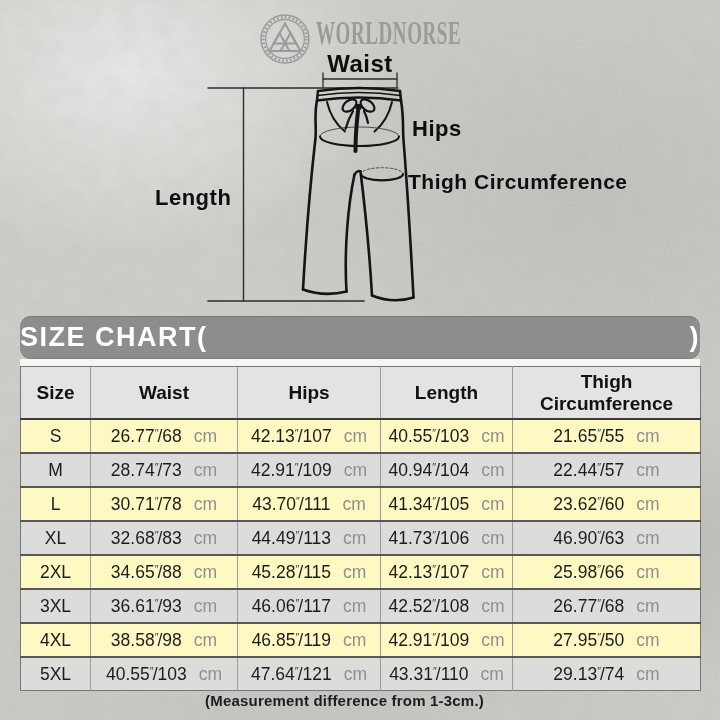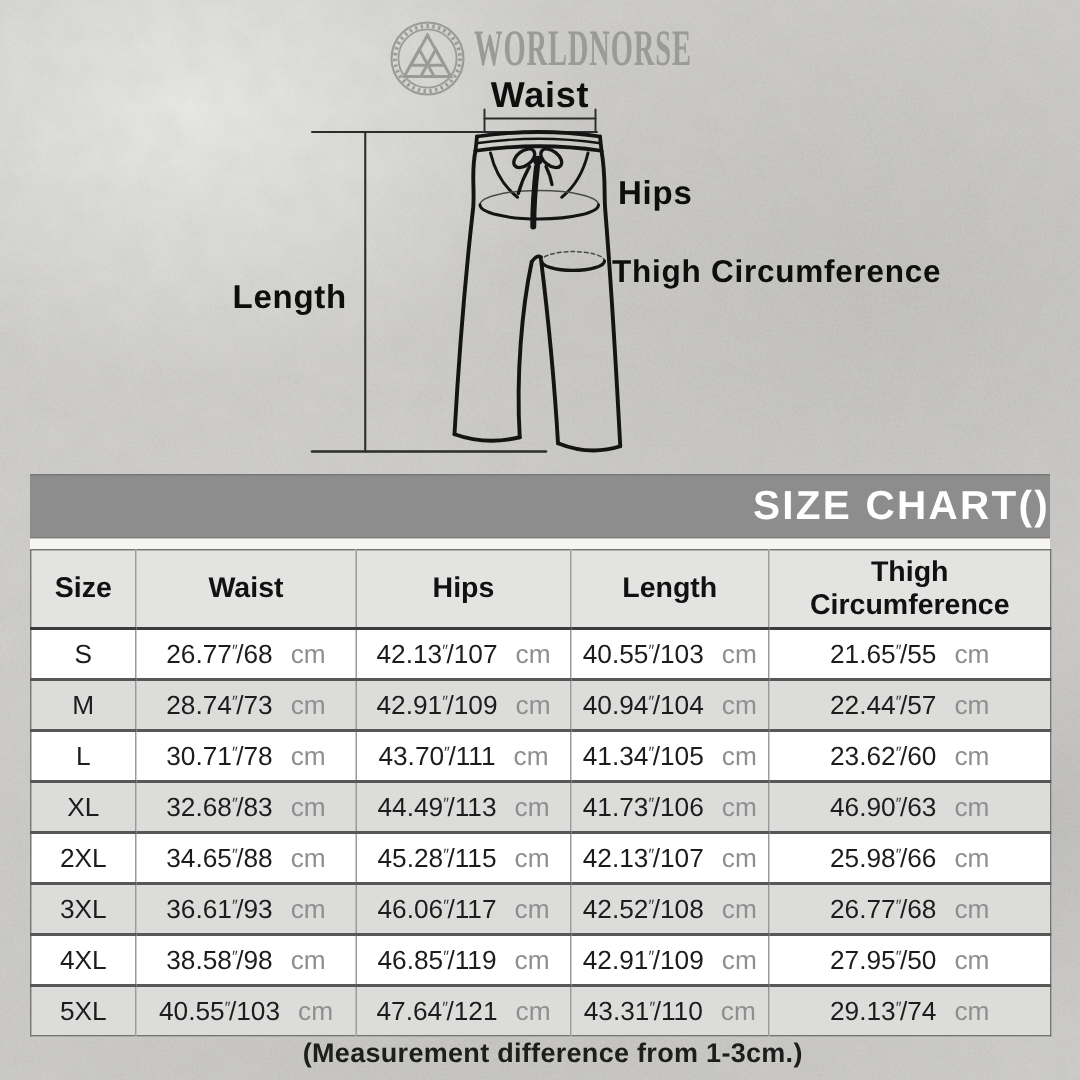--- a/index.html
+++ b/index.html
@@ -21,37 +21,37 @@
   
   .dlabel{position:absolute;font-weight:700;color:#0e0e0e;letter-spacing:.5px;white-space:nowrap;}
   .lbl-waist{left:300px;top:50px;width:120px;text-align:center;font-size:24px;}
   .lbl-hips{left:412px;top:116px;font-size:22px;}
   .lbl-thigh{left:408px;top:170px;font-size:21px;}
   .lbl-length{left:155px;top:185px;font-size:22px;}
   .pants-svg{position:absolute;left:0;top:0;}
   
   .chart{position:absolute;left:20px;top:316px;width:680px;}
   .banner{height:41px;background:#8d8d8d;border-top:1px solid #787878;border-bottom:1px solid #7d7d7d;
-      display:flex;align-items:center;justify-content:flex-end;color:#fff;font-weight:700;}
+      display:flex;align-items:center;justify-content:space-between;color:#fff;font-weight:700;border-radius:11px;}
   .banner .t-main,.banner .t-close{font-size:27px;letter-spacing:1.5px;}
   .banner .t-units{font-size:19px;letter-spacing:1px;padding-top:3px;}
   .gap{height:7px;background:#f6f5f2;}
   table.size-table{width:680px;border-collapse:collapse;table-layout:fixed;
-      border:1px solid #757575;background:#ffffff;}
+      border:1px solid #757575;background:#fef9c3;}
   .size-table th{height:51px;background:#e3e3e2;font-size:19px;font-weight:700;color:#111;
       border-bottom:2px solid #3c3c3c;text-align:center;padding:0;}
   .size-table th + th, .size-table td + td{border-left:1px solid #9b9b9b;}
   .size-table td{height:32px;text-align:center;font-size:17.5px;color:#1c1c1c;
       border-top:2px solid #575757;padding:0;white-space:nowrap;}
   .size-table tr.alt td{background:#dcdcdb;}
   .size-col{font-size:18px;}
   .inmark{font-size:.62em;vertical-align:.45em;letter-spacing:-1px;color:#3a3a3a;}
   .cmunit{color:#8f8f8f;margin-left:12px;}
   .note{position:absolute;left:0;top:692px;width:689px;text-align:center;
-      font-size:18px;font-weight:700;color:#1d1d1d;letter-spacing:.2px;margin-left:24px;}
+      font-size:15px;font-weight:700;color:#1d1d1d;letter-spacing:.2px;}
 </style>
 </head>
 <body>
 
 <div id="app">
   <div class="bg"></div>
 
   <svg class="texture" width="720" height="720" aria-hidden="true">
     <defs>
       <filter id="grain" x="0" y="0" width="100%" height="100%">

